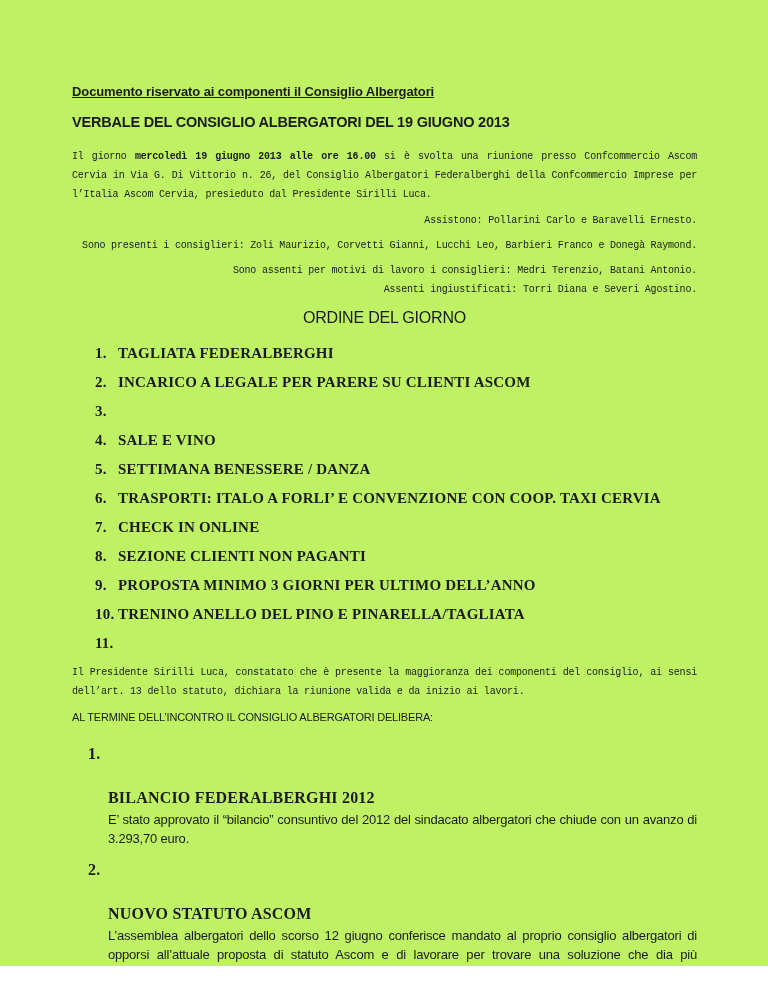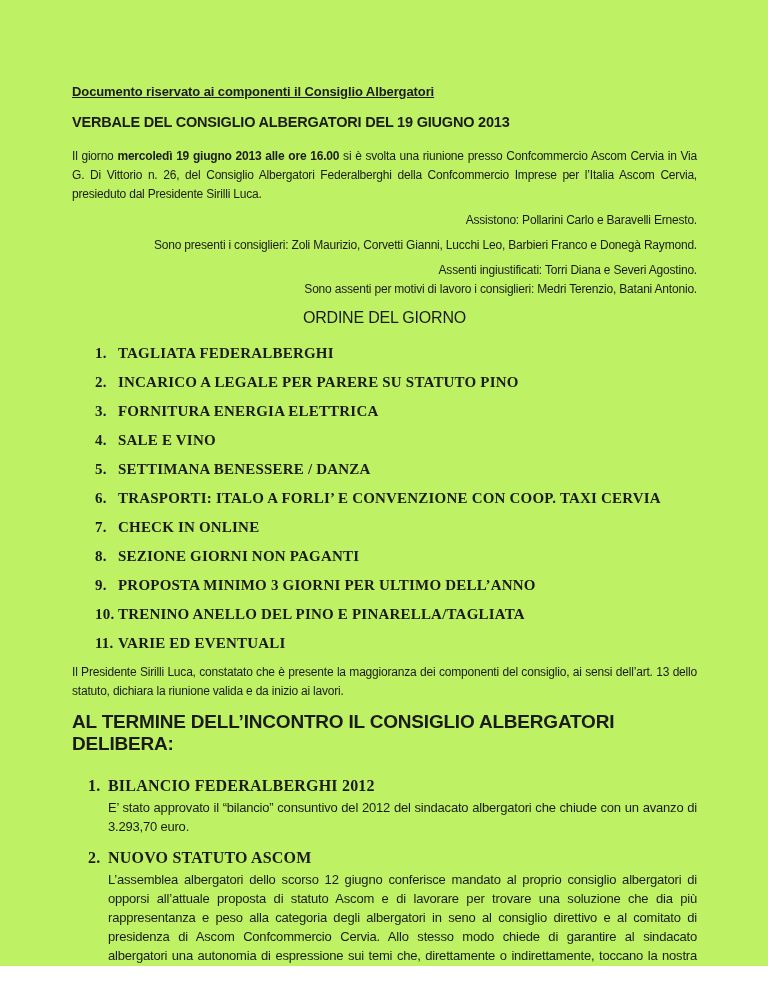--- a/index.html
+++ b/index.html
@@ -15,54 +15,54 @@
   }
   .confidential {
     font-size:13px; font-weight:bold; text-decoration:underline;
     letter-spacing:-0.1px; margin:0 0 15px 0;
   }
   .doc-title {
     text-align:left; font-weight:bold; font-size:14.5px;
     letter-spacing:-0.2px; margin:0 0 17px 0;
   }
   .para {
-    font-size:12px; line-height:19px; letter-spacing:-0.2px;
-    text-align:justify; margin:0 0 7px 0;
+    font-size:10px; line-height:19px; letter-spacing:-0.2px;
+    text-align:justify; margin:0 0 7px 0;font-family:Liberation Mono, monospace;
   }
   .para-left { text-align:right; }
   .line { margin:0; }
   .attend-block { margin-bottom:6px; }
   .agenda-heading {
     text-align:center; font-weight:normal; font-size:16px;
     letter-spacing:-0.2px; margin:10px 0 17px 0;
   }
   .agenda-list { margin:0 0 4px 23px; padding:0; }
   .agenda-item {
     display:flex; align-items:baseline;
     font-family:"Liberation Serif", serif; font-weight:bold;
     font-size:15px; line-height:19px; letter-spacing:0.2px;
     margin:0 0 10px 0;
   }
   .agenda-num { flex:0 0 23px; }
   .closing { margin:3px 0 10px 0; }
   .res-heading {
-    font-weight:bold; font-size:19px; letter-spacing:-0.2px;
+    font-weight:normal; font-size:11px; letter-spacing:-0.2px;
     margin:8px 0 21px 0;
   }
   .res-list { margin:0; padding:0; }
   .res-item {
     display:grid; grid-template-columns:20px 1fr;
     margin:0 0 12px 16px;
   }
   .res-num, .res-title {
     font-family:"Liberation Serif", serif; font-weight:bold;
     font-size:16px; line-height:20px; letter-spacing:0.2px;
   }
   .res-num { grid-column:1; }
-  .res-title { grid-column:2; }
+  .res-title { grid-column:2;margin-top:44px; }
   .res-body {
     grid-column:2;
     font-size:13px; line-height:19px; letter-spacing:-0.2px;
     text-align:justify; padding-top:2px;
   }
   b { font-weight:bold; }
 </style>
 </head>
 <body>
 
@@ -72,71 +72,69 @@
 
   <p class="doc-title">VERBALE DEL CONSIGLIO ALBERGATORI DEL 19 GIUGNO 2013</p>
 
   <p class="para"><span>Il giorno </span><b>mercoledì 19 giugno 2013 alle ore 16.00</b><span> si è svolta una riunione presso Confcommercio Ascom Cervia in Via G. Di Vittorio n. 26, del Consiglio Albergatori Federalberghi della Confcommercio Imprese per l’Italia Ascom Cervia, presieduto dal Presidente Sirilli Luca.</span></p>
 
   <p class="para para-left attend-block">Assistono: Pollarini Carlo e Baravelli Ernesto.</p>
 
   <p class="para para-left attend-block">Sono presenti i consiglieri: Zoli Maurizio, Corvetti Gianni, Lucchi Leo, Barbieri Franco e Donegà Raymond.</p>
 
   <div class="para para-left attend-block">
+    <p class="line">Sono assenti per motivi di lavoro i consiglieri: Medri Terenzio, Batani Antonio.</p>
     <p class="line">Assenti ingiustificati: Torri Diana e Severi Agostino.</p>
-    <p class="line">Sono assenti per motivi di lavoro i consiglieri: Medri Terenzio, Batani Antonio.</p>
   </div>
 
   <p class="agenda-heading">ORDINE DEL GIORNO</p>
 
   <div class="agenda-list">
 
   <div class="agenda-item">
       <span class="agenda-num">1.</span>
       <span class="agenda-label">TAGLIATA FEDERALBERGHI</span>
     </div>
       <div class="agenda-item">
       <span class="agenda-num">2.</span>
-      <span class="agenda-label">INCARICO A LEGALE PER PARERE SU STATUTO PINO</span>
+      <span class="agenda-label">INCARICO A LEGALE PER PARERE SU CLIENTI ASCOM</span>
     </div>
       <div class="agenda-item">
       <span class="agenda-num">3.</span>
-      <span class="agenda-label">FORNITURA ENERGIA ELETTRICA</span>
     </div>
       <div class="agenda-item">
       <span class="agenda-num">4.</span>
       <span class="agenda-label">SALE E VINO</span>
     </div>
       <div class="agenda-item">
       <span class="agenda-num">5.</span>
       <span class="agenda-label">SETTIMANA BENESSERE / DANZA</span>
     </div>
       <div class="agenda-item">
       <span class="agenda-num">6.</span>
       <span class="agenda-label">TRASPORTI: ITALO A FORLI’ E CONVENZIONE CON COOP. TAXI CERVIA</span>
     </div>
       <div class="agenda-item">
       <span class="agenda-num">7.</span>
       <span class="agenda-label">CHECK IN ONLINE</span>
     </div>
       <div class="agenda-item">
       <span class="agenda-num">8.</span>
-      <span class="agenda-label">SEZIONE GIORNI NON PAGANTI</span>
+      <span class="agenda-label">SEZIONE CLIENTI NON PAGANTI</span>
     </div>
       <div class="agenda-item">
       <span class="agenda-num">9.</span>
       <span class="agenda-label">PROPOSTA MINIMO 3 GIORNI PER ULTIMO DELL’ANNO</span>
     </div>
       <div class="agenda-item">
       <span class="agenda-num">10.</span>
       <span class="agenda-label">TRENINO ANELLO DEL PINO E PINARELLA/TAGLIATA</span>
     </div>
       <div class="agenda-item">
       <span class="agenda-num">11.</span>
-      <span class="agenda-label">VARIE ED EVENTUALI</span>
     </div>
     </div>
 
   <p class="para closing">Il Presidente Sirilli Luca, constatato che è presente la maggioranza dei componenti del consiglio, ai sensi dell’art. 13 dello statuto, dichiara la riunione valida e da inizio ai lavori.</p>
 
   <p class="res-heading">AL TERMINE DELL’INCONTRO IL CONSIGLIO ALBERGATORI DELIBERA:</p>
 
   <div class="res-list">
 
   <div class="res-item">

